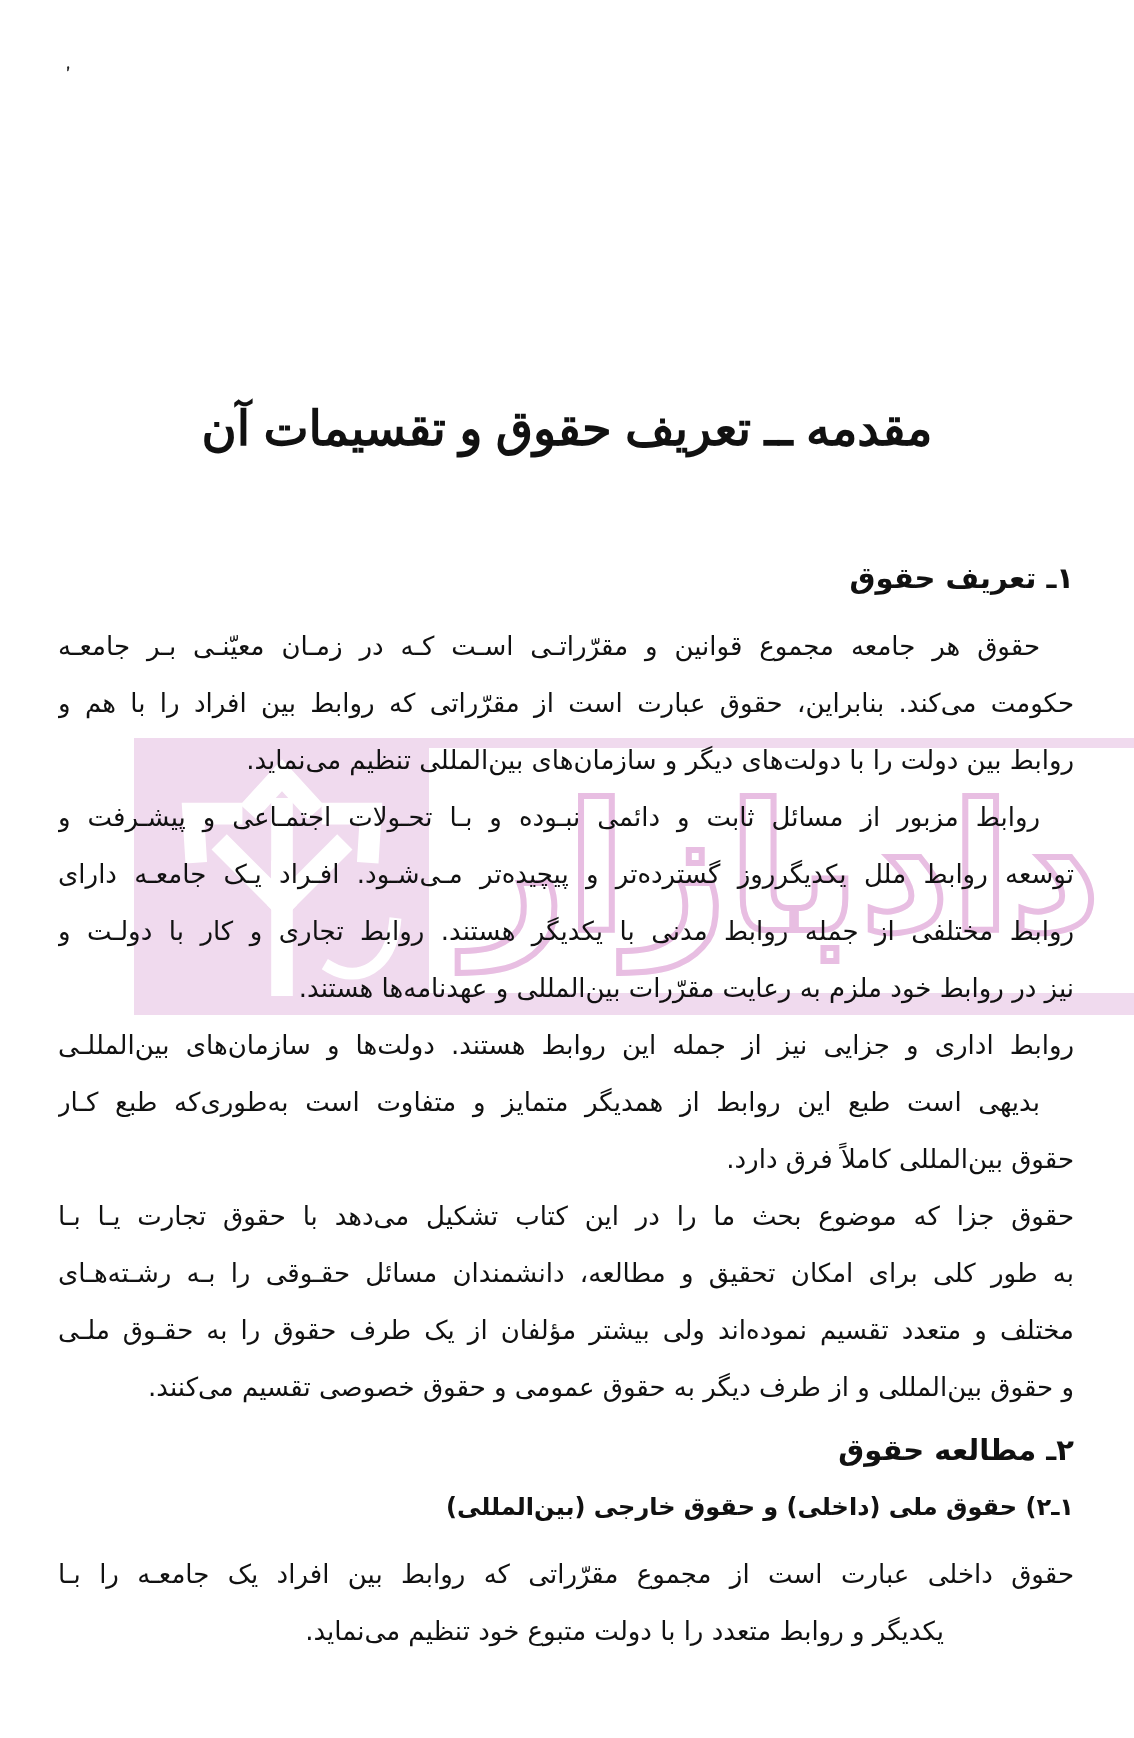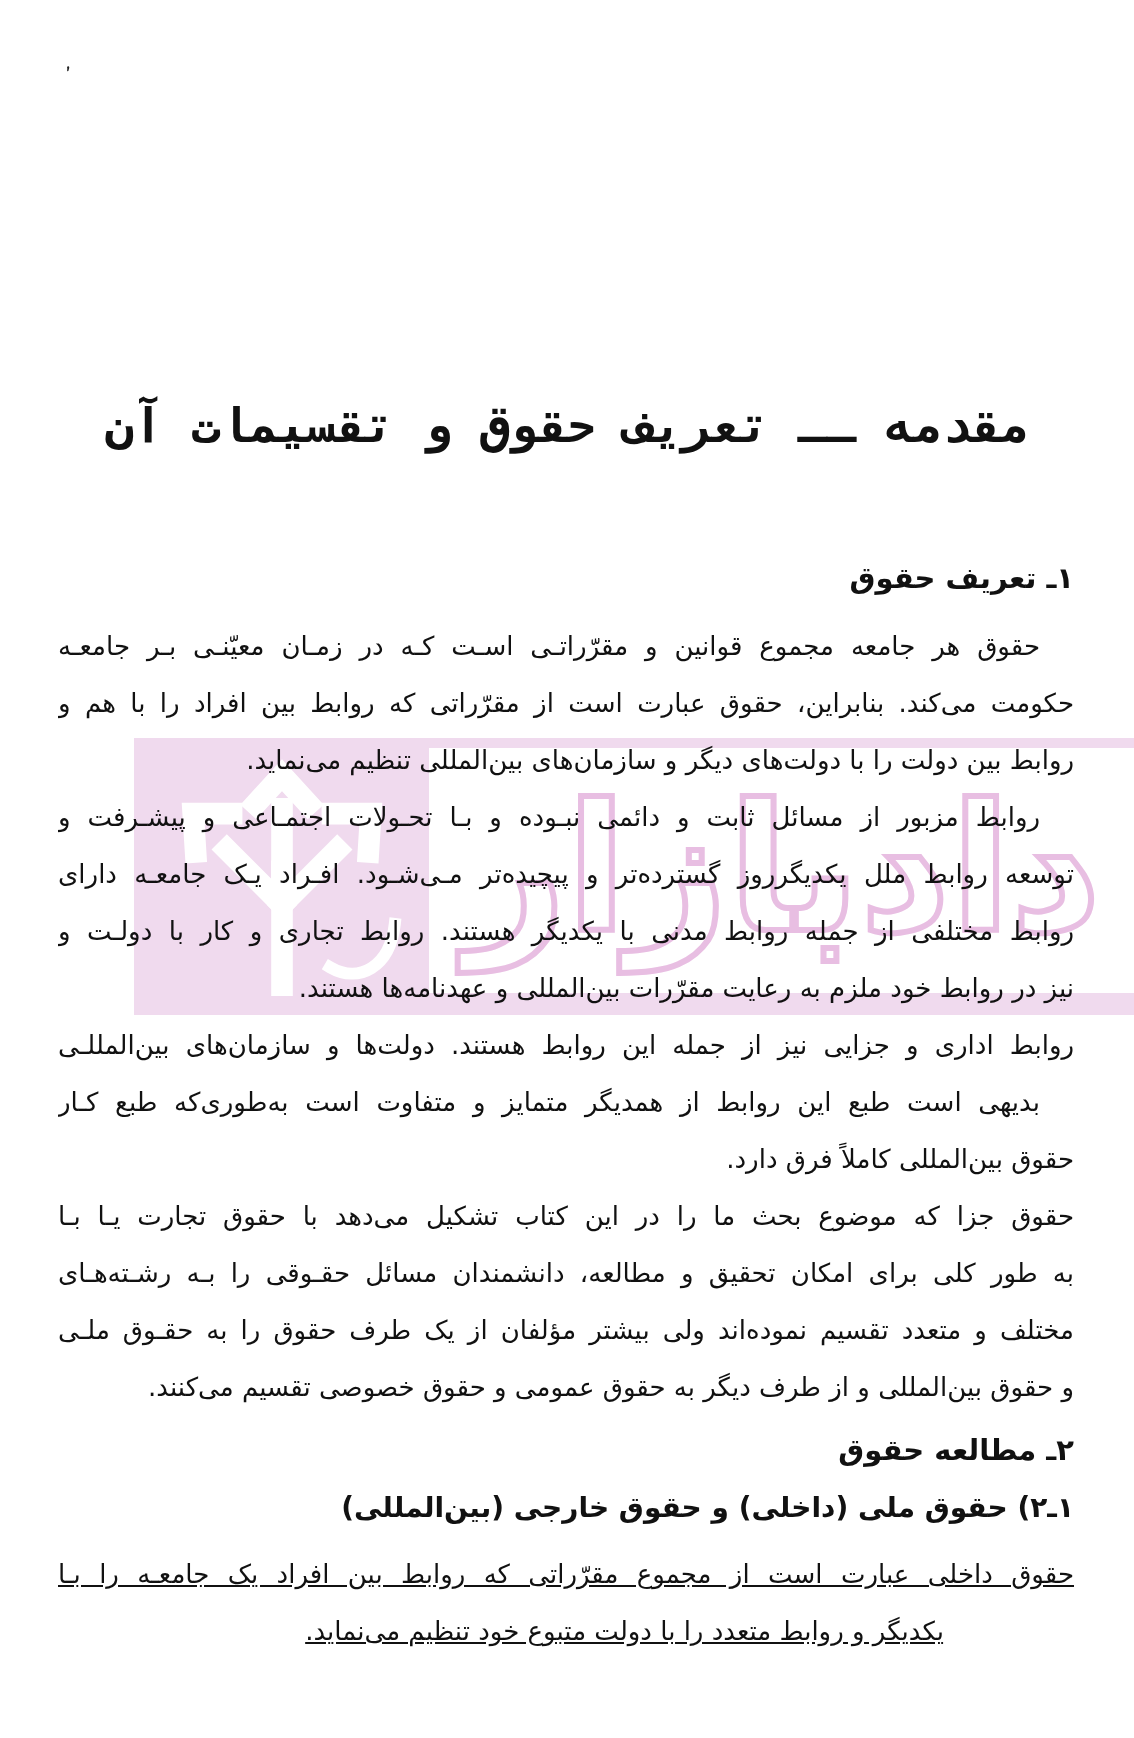--- a/index.html
+++ b/index.html
@@ -35,40 +35,40 @@
     -webkit-text-stroke:6px #e8bee2;
     letter-spacing:2px;
     white-space:nowrap;
     overflow:hidden;
   }
   
   .title{
     position:absolute;top:386px;left:0;right:0;z-index:2;
     text-align:center;direction:rtl;
     font-size:48px;font-weight:bold;line-height:86px;
-    font-family:Liberation Mono, monospace;
+    font-family:Liberation Sans, sans-serif;
   }
   .flow{
     position:absolute;top:550px;right:60px;left:58px;z-index:2;
     direction:rtl;
     font-size:26px;
   }
   .heading{
     font-weight:bold;font-size:29px;
     height:57px;line-height:57px;
     margin:0 0 11px 0;
   }
   .subheading{
-    font-weight:bold;font-size:28px;
+    font-weight:bold;font-size:24px;
     height:57px;line-height:57px;
     text-align:right;margin:0;
   }
   .heading.later{margin:6px 0 0 0;}
   .para{margin:0;}
-  .para.gap{margin-top:10px;text-decoration:underline;}
+  .para.gap{margin-top:10px;}
   .line{
     height:57px;line-height:57px;
     text-align:justify;text-align-last:justify;
     overflow:hidden;
     white-space:normal;
   }
   .line.last{text-align-last:right;}
   .line.first-indent{padding-right:34px;}
   .line.shift{padding-right:130px;}
 </style>

